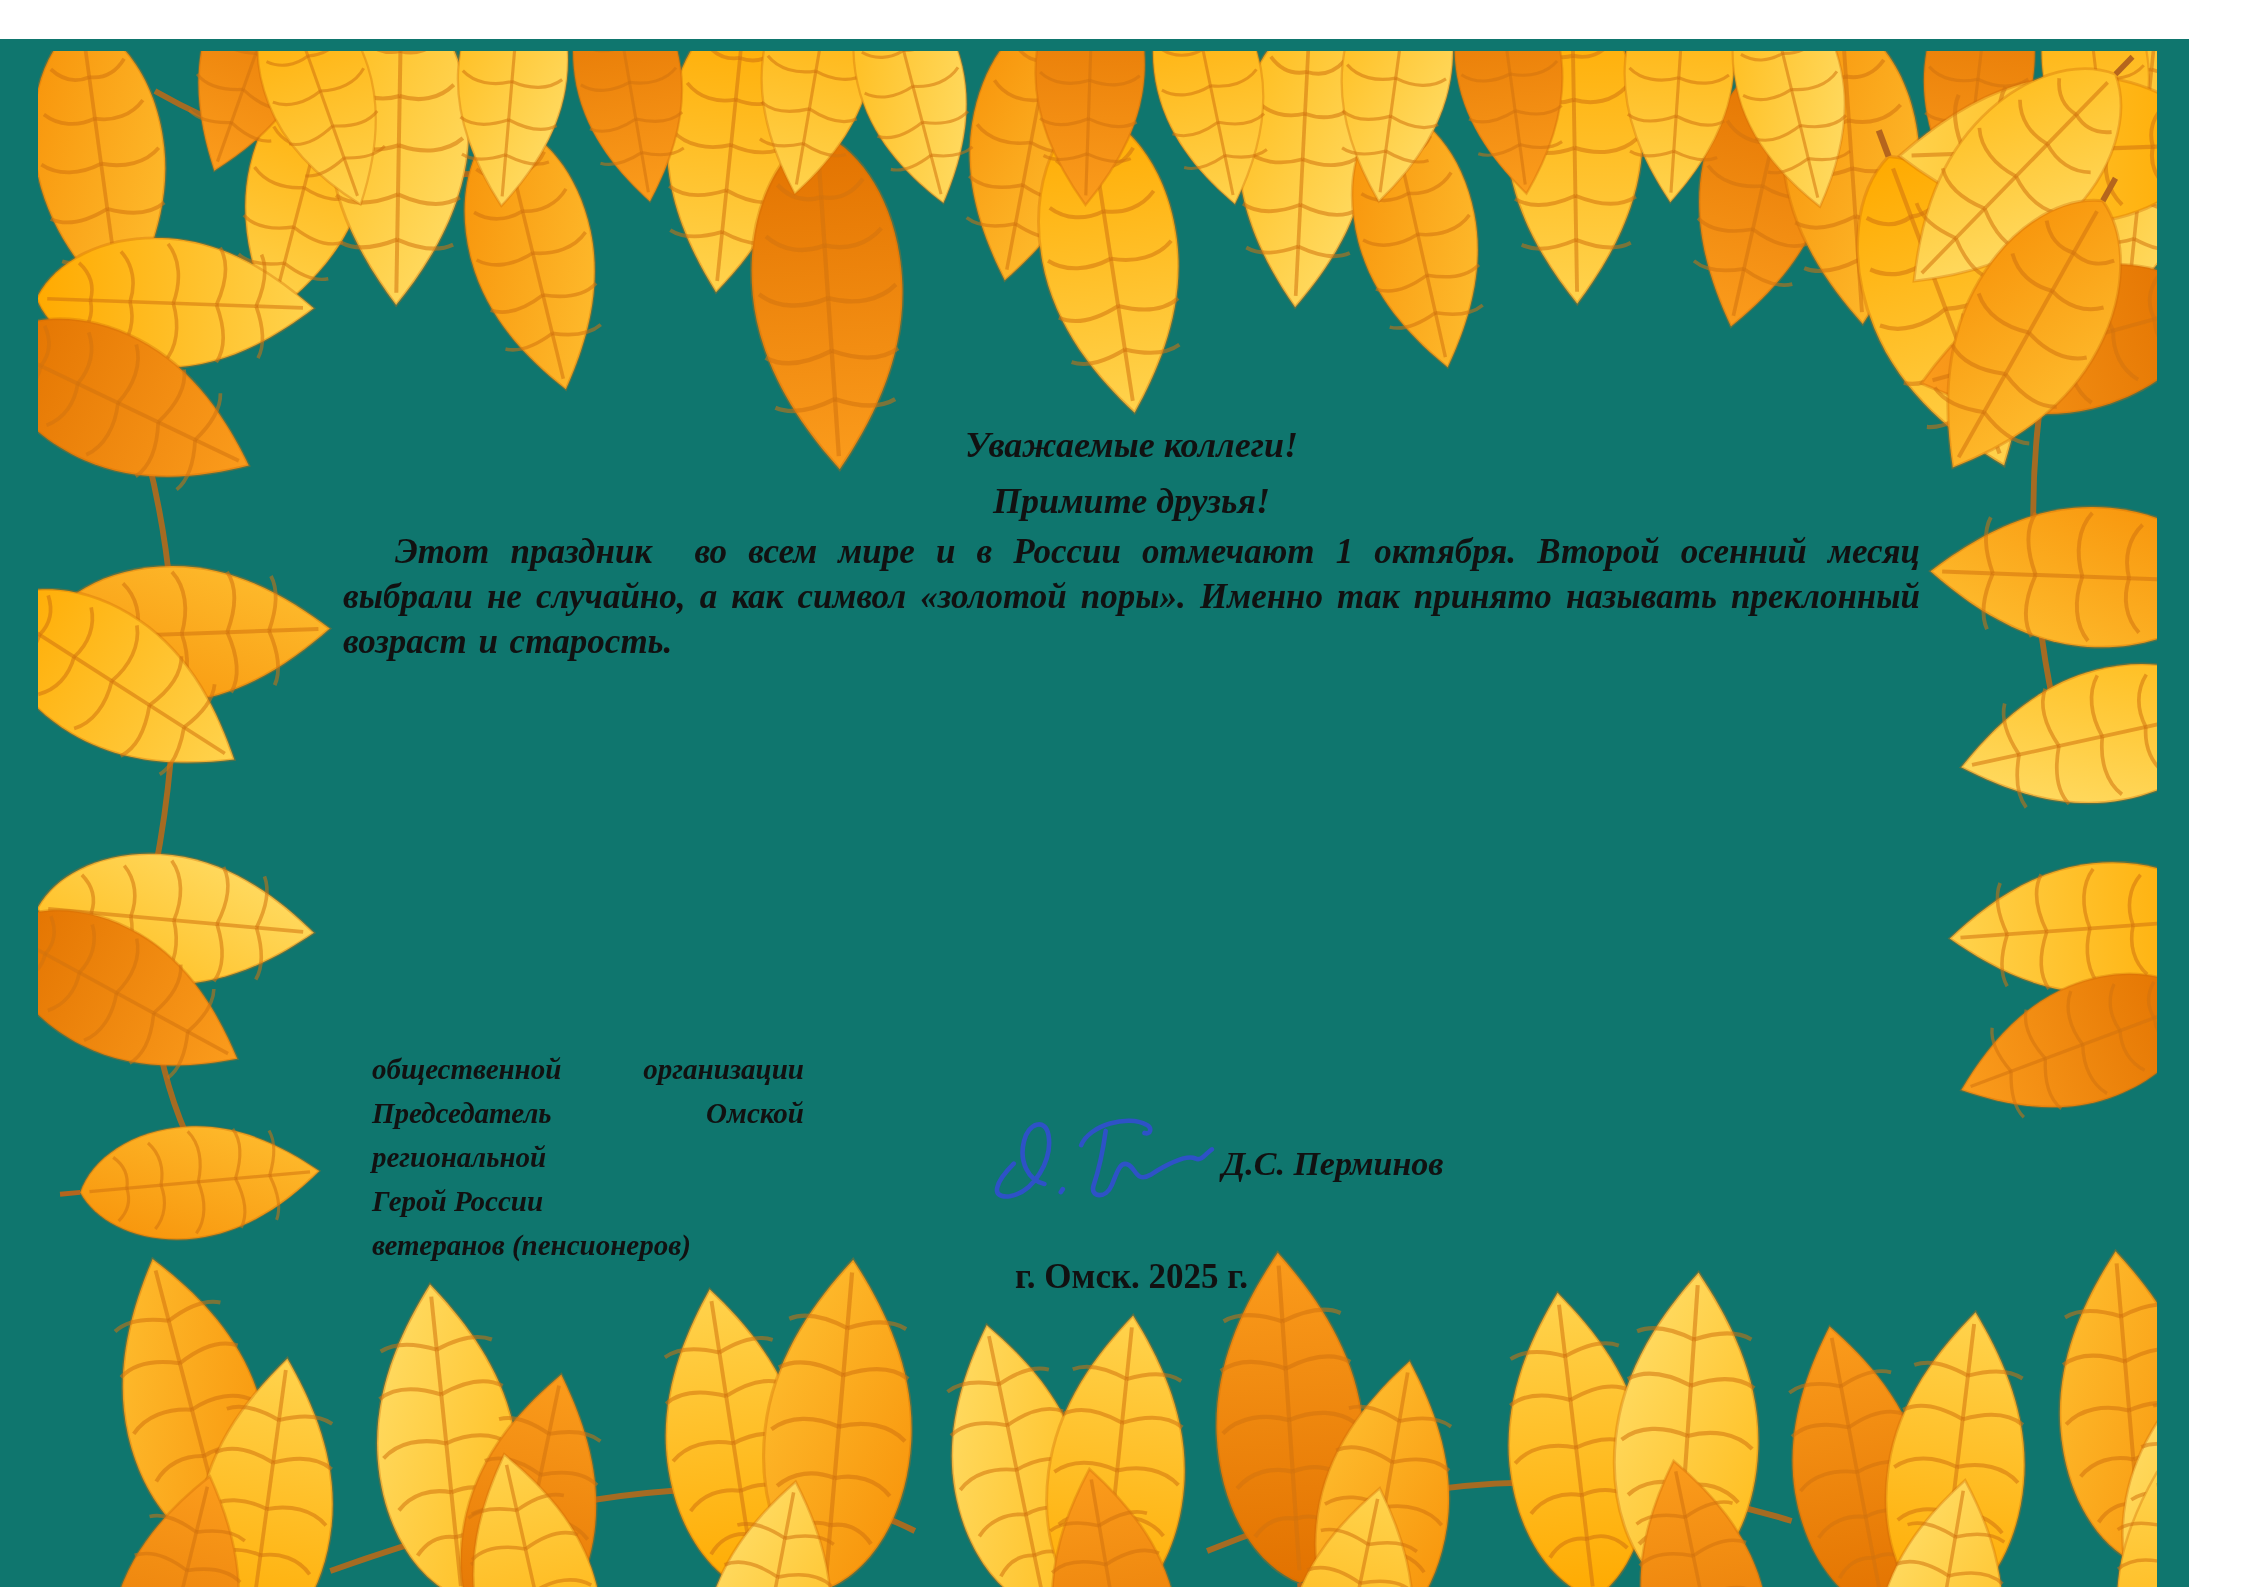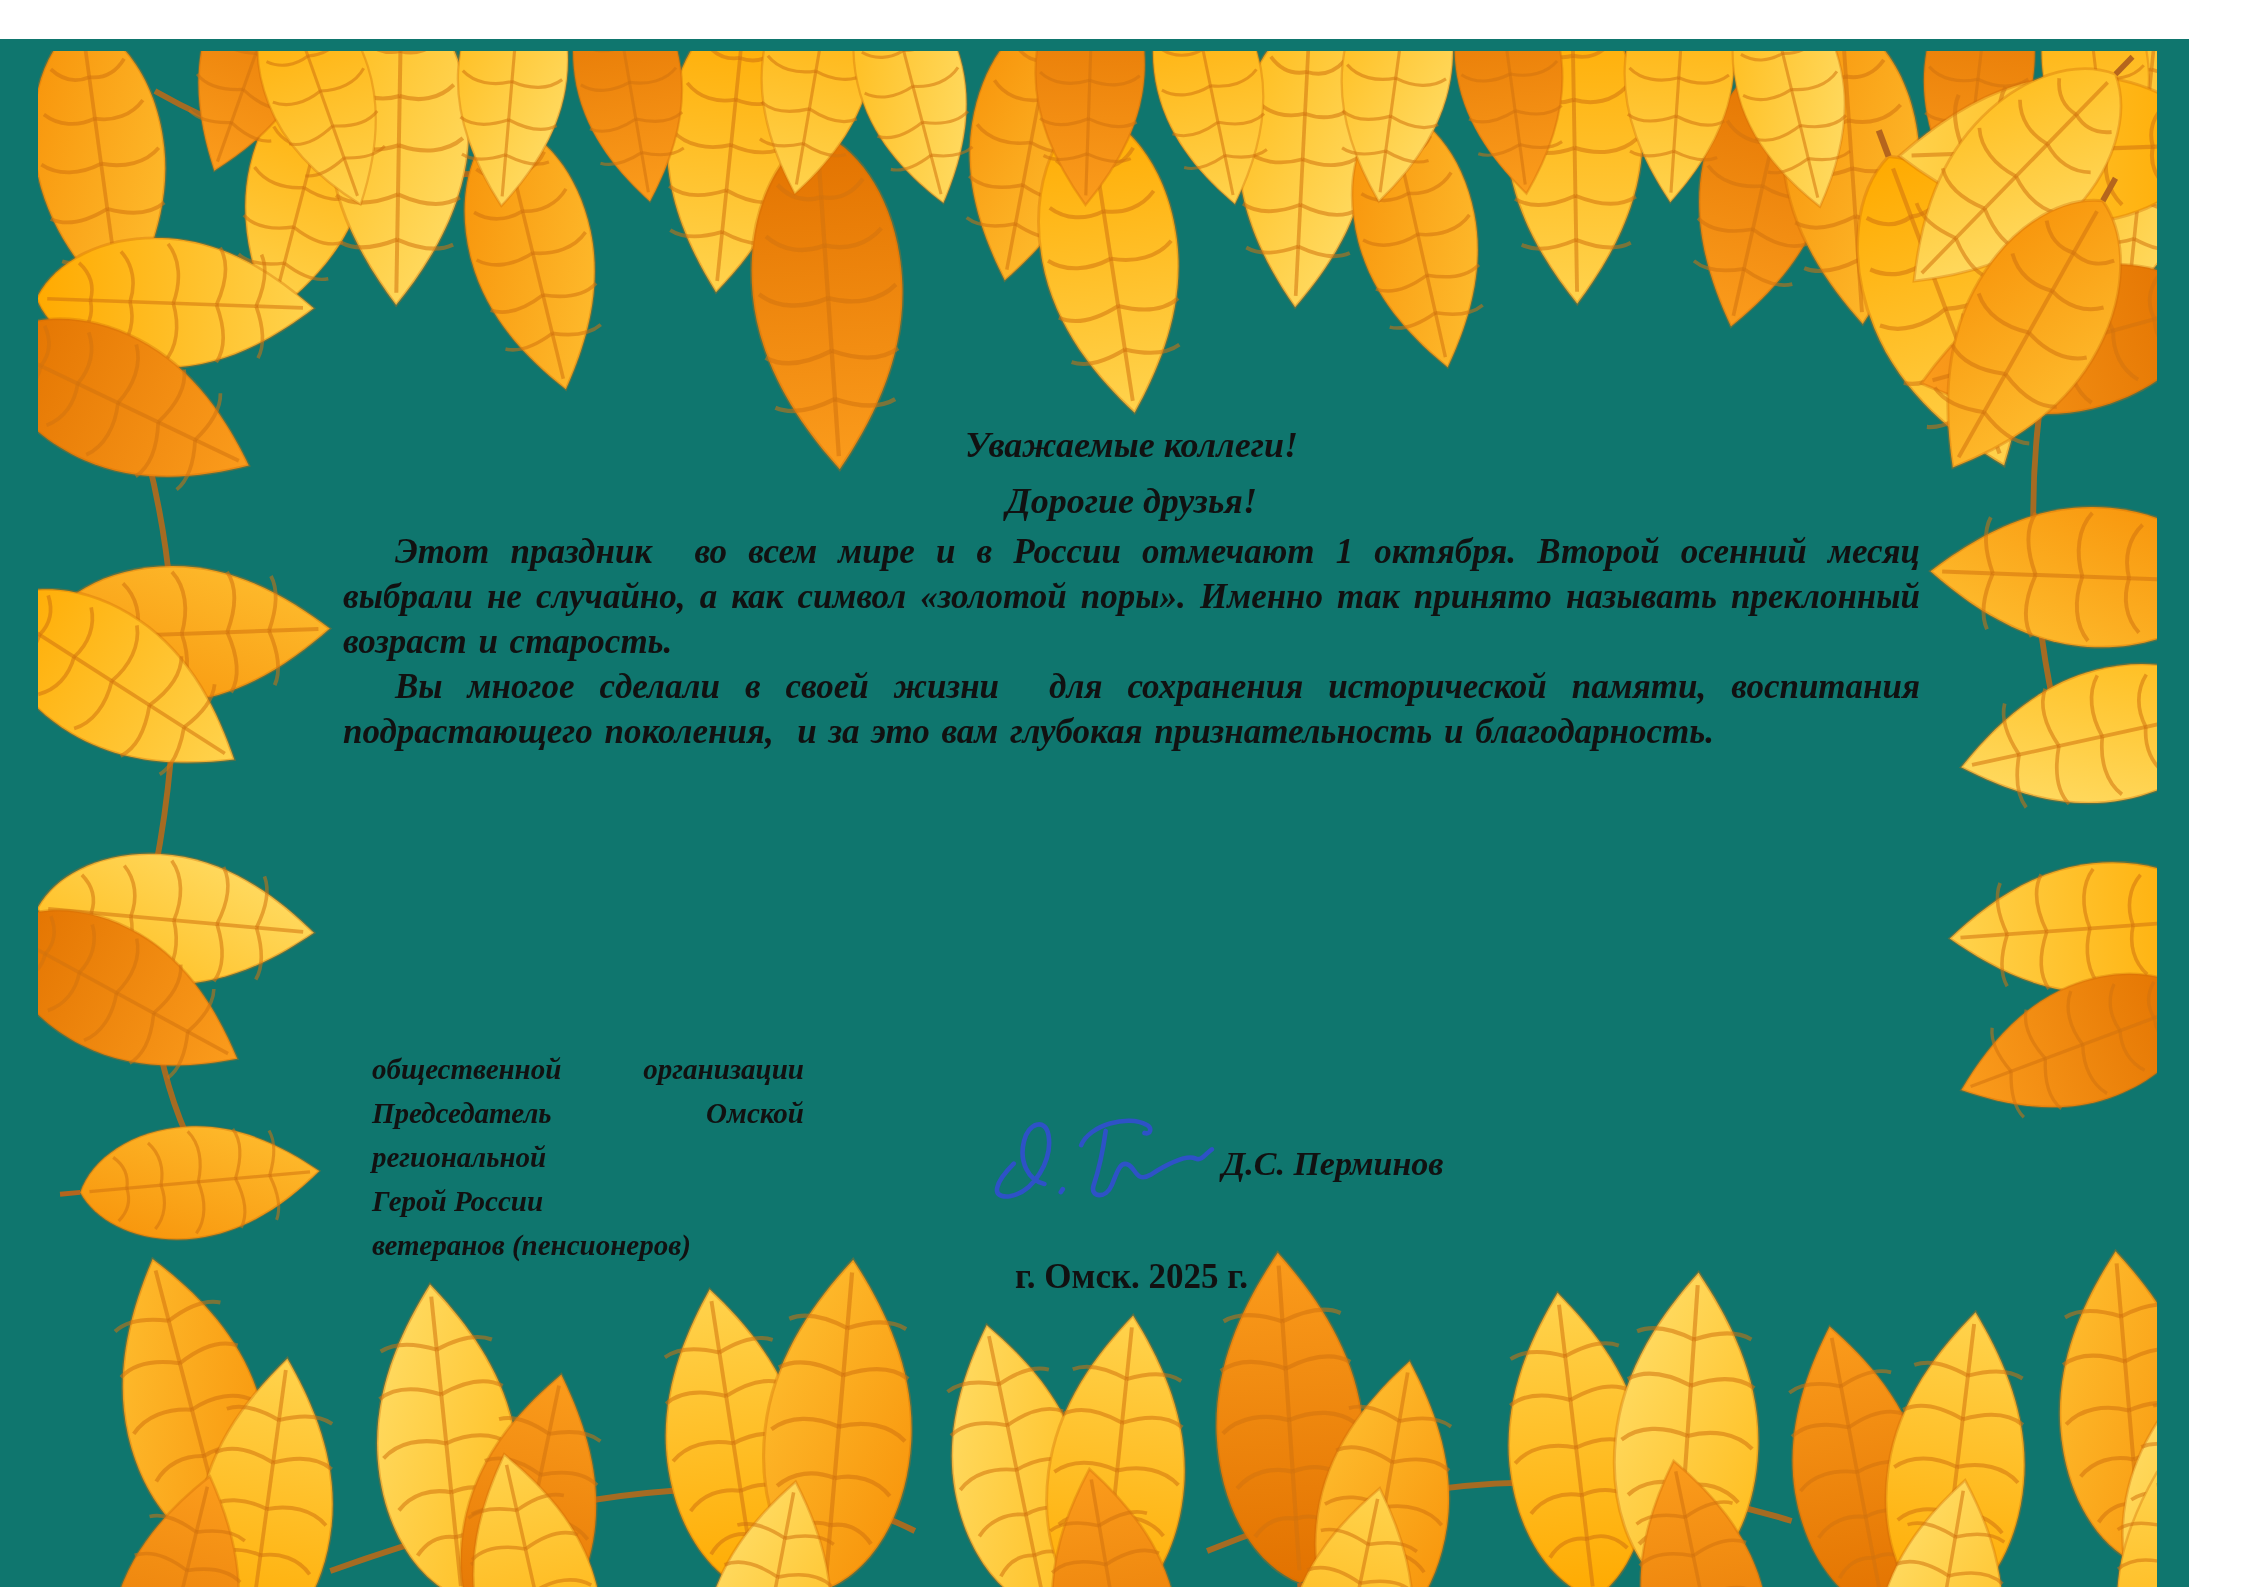--- a/index.html
+++ b/index.html
@@ -186,23 +186,22 @@
       <use href="#leaf" fill="url(#go)" transform="translate(990 1430) rotate(-10) scale(1.8)"></use>
       <use href="#leaf" fill="url(#gy)" transform="translate(1290 1415) rotate(12) scale(1.8)"></use>
       <use href="#leaf" fill="url(#go)" transform="translate(1590 1425) rotate(-12) scale(1.8)"></use>
       <use href="#leaf" fill="url(#gl)" transform="translate(1890 1410) rotate(10) scale(1.8)"></use>
       <use href="#leaf" fill="url(#gy)" transform="translate(2090 1430) rotate(-8) scale(1.7)"></use>
     </svg>
   </div>
 
   <div class="letter">
     <p class="greeting">Уважаемые коллеги!</p>
-    <p class="greeting">Дорогие друзья!</p>
+    <p class="greeting">Примите друзья!</p>
     <p class="body-par">Этот праздник  во всем мире и в России отмечают 1 октября. Второй осенний месяц выбрали не случайно, а как символ «золотой поры». Именно так принято называть преклонный возраст и старость.</p>
-    <p class="body-par">Вы многое сделали в своей жизни  для сохранения исторической памяти, воспитания подрастающего поколения,  и за это вам глубокая признательность и благодарность.</p>
   </div>
 
   <div class="sig-block">
     <div class="sig-line just">общественной организации</div>
     <div class="sig-line just">Председатель Омской региональной</div>
     <div class="sig-line">Герой России</div>
     <div class="sig-line">ветеранов (пенсионеров)</div>
   </div>
 
   <svg class="signature-ink" viewBox="0 0 240 110" aria-hidden="true">

